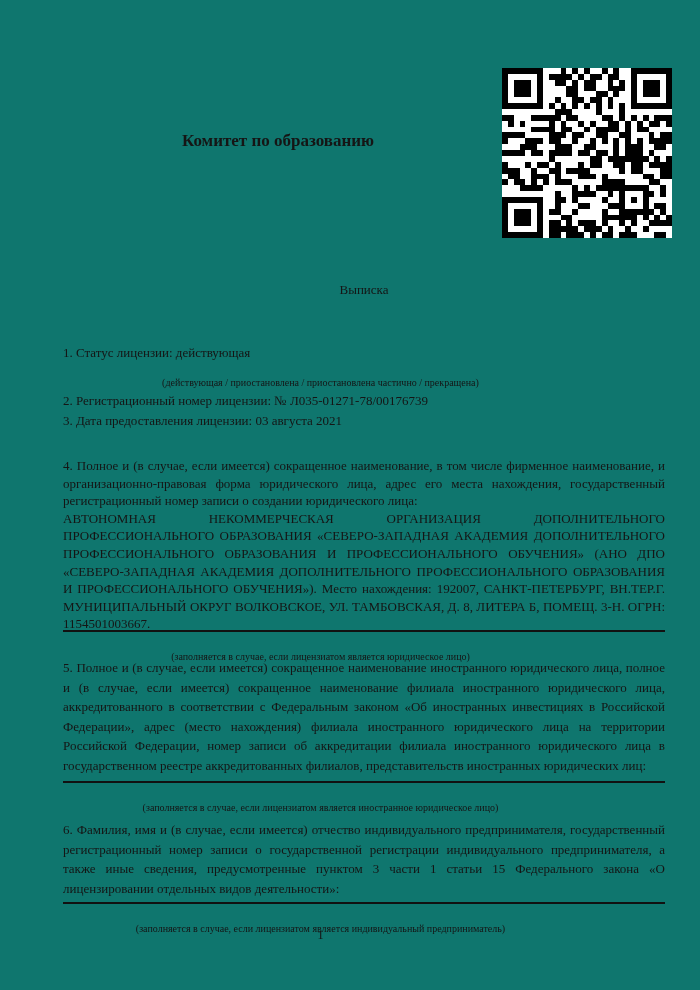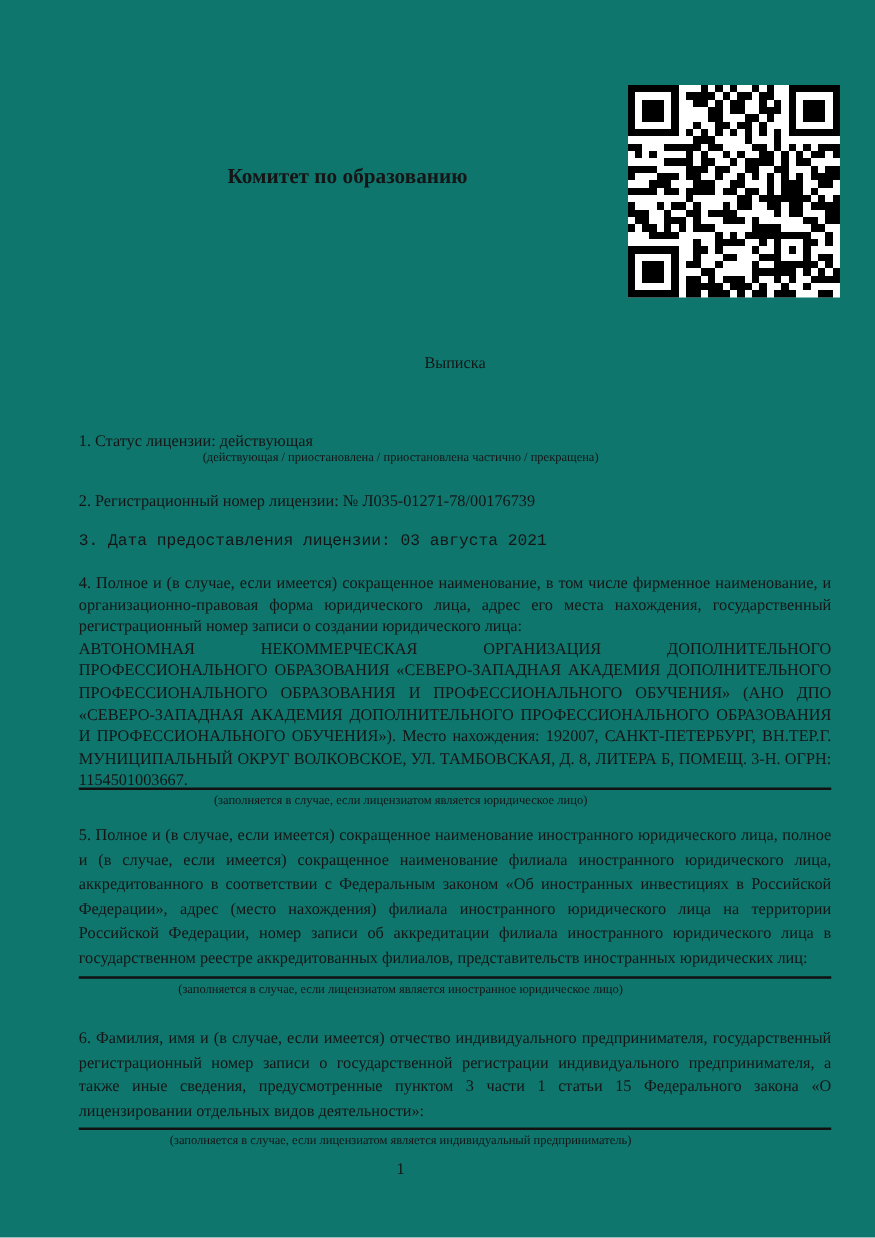--- a/index.html
+++ b/index.html
@@ -20,28 +20,28 @@
   .header-caption { font-size: 9.5px; margin-top: 6px; }
 
   .qr-box { left: 502px; top: 68px; width: 170px; height: 170px; }
   .qr-box svg { display: block; width: 170px; height: 170px; }
 
   .doc-title { left: 63px; top: 280px; width: 602px; text-align: center; line-height: 19px; }
 
   .line-item { left: 63px; width: 602px; line-height: 17px; }
   .item-1 { top: 344px; }
   .item-2 { top: 392px; }
-  .item-3 { top: 424px; font-family: Liberation Mono, monospace; }
+  .item-3 { top: 412px; }
 
   .para { left: 63px; width: 602px; text-align: justify; }
   .item-4 { top: 457px; line-height: 17.6px; }
   .item-5 { top: 658px; line-height: 19.6px; }
   .item-6 { top: 820px; line-height: 19.6px; }
 
-  .caption { font-size: 10px; line-height: 12px; width: 515px; left: 63px; text-align: center; }
+  .caption { font-size: 10px; line-height: 12px; width: 515px; left: 63px; text-align: center; margin-top: 16px; }
   .cap-status { top: 361px; }
   .cap-1 { top: 635px; }
   .cap-2 { top: 786px; }
   .cap-3 { top: 907px; }
 
   .rule { left: 63px; width: 602px; height: 0; border-top: 2px solid #111; }
   .rule-1 { top: 630px; }
   .rule-2 { top: 781px; }
   .rule-3 { top: 902px; }
 

